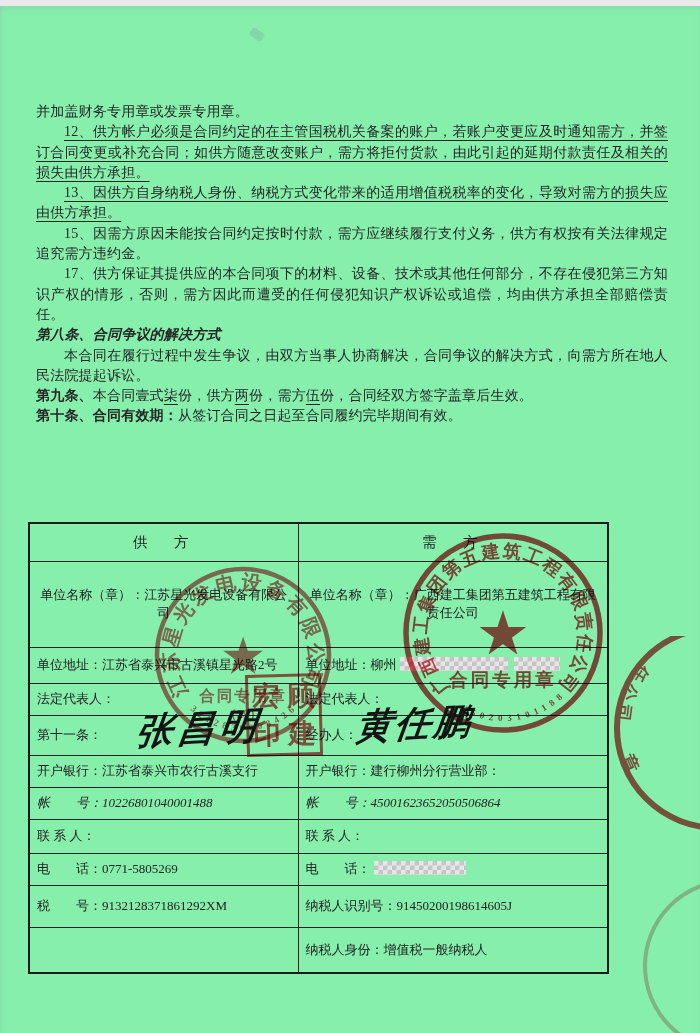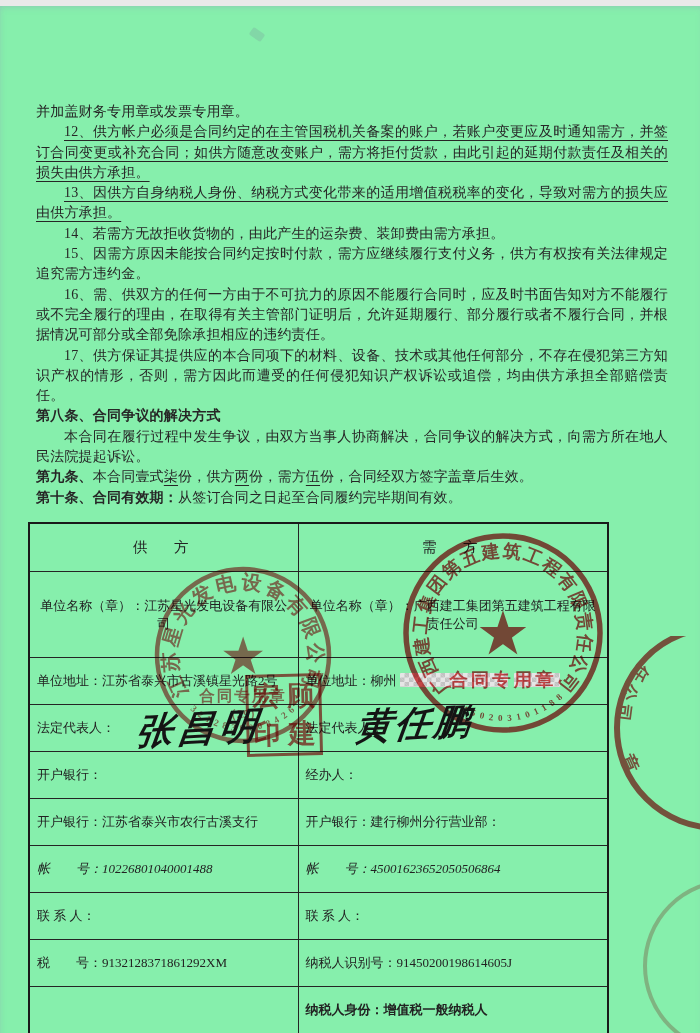--- a/index.html
+++ b/index.html
@@ -7,35 +7,35 @@
     position:relative;width:700px;height:1033px;margin:6px auto;
     background:#86efac;overflow:hidden;
     font-family:"Liberation Serif","DejaVu Serif",serif;color:#262626;
     box-shadow:inset 0 4px 7px -4px rgba(150,165,190,.55), inset 4px 0 7px -5px rgba(150,165,190,.35);
   }
   
   .doc-body{position:absolute;left:36px;top:96px;width:632px;font-size:14px;line-height:20.3px;text-align:justify;letter-spacing:.2px;}
   .doc-body p{margin:0;}
   .ind{text-indent:2em;}
   .ul{text-decoration:underline;text-underline-offset:4px;text-decoration-thickness:1px;}
-  .bold{font-weight:bold;}
+  .bold{font-weight:bold;font-style:italic;}
   .doc-body u{text-underline-offset:4px;text-decoration-thickness:1px;}
   .c10{margin-top:7px;}
   .c11{margin-top:8px;padding-left:9px;}
   
   table.parties{
     position:absolute;left:28px;top:516px;width:579px;table-layout:fixed;
     border-collapse:collapse;border:2.2px solid #1a1a1a;font-size:13px;color:#222;
   }
-  table.parties td{border:1.6px solid #242424;vertical-align:middle;padding:14px 7px;overflow:hidden;}
+  table.parties td{border:1.6px solid #242424;vertical-align:middle;padding:4px 7px;overflow:hidden;}
   td.th{text-align:center;letter-spacing:6px;font-size:14.5px;}
   tr.r-head{height:38px;}  tr.r-name{height:86px;text-align:center;}  tr.r-addr{height:36px;}
   tr.r-legal{height:32px;} tr.r-agent{height:40px;} tr.r-bank{height:32px;}
   tr.r-acct{height:32px;font-style:italic;}  tr.r-contact{height:34px;} tr.r-phone{height:32px;}
-  tr.r-tax{height:42px;}   tr.r-status{height:39px;font-weight:bold;}
+  tr.r-tax{height:42px;}   tr.r-status{height:46px;}
   
   .mosaic{display:inline-block;vertical-align:-2px;height:14px;border-radius:1px;
     background-image:
       linear-gradient(45deg,#c3c3c3 25%,transparent 25%,transparent 75%,#c3c3c3 75%),
       linear-gradient(45deg,#c3c3c3 25%,#e6e6e6 25%,#e6e6e6 75%,#c3c3c3 75%);
     background-size:9px 9px;background-position:0 0,4.5px 4.5px;}
   .m-addr1{width:108px;margin-left:3px;} .m-addr2{width:46px;margin-left:6px;} .m-phone{width:92px;margin-left:3px;}
   
   .seal{position:absolute;mix-blend-mode:multiply;pointer-events:none;}
   .seal text{fill:#d5393b;font-weight:bold;font-family:"Liberation Serif","DejaVu Serif",serif;}
@@ -65,23 +65,21 @@
 <body>
 
 <div class="page">
 
   <div class="smudge"></div>
 
   <div class="doc-body">
     <p>并加盖财务专用章或发票专用章。</p>
     <p class="ind ul">12、供方帐户必须是合同约定的在主管国税机关备案的账户，若账户变更应及时通知需方，并签订合同变更或补充合同；如供方随意改变账户，需方将拒付货款，由此引起的延期付款责任及相关的损失由供方承担。</p>
     <p class="ind ul">13、因供方自身纳税人身份、纳税方式变化带来的适用增值税税率的变化，导致对需方的损失应由供方承担。</p>
-    <p class="ind">14、若需方无故拒收货物的，由此产生的运杂费、装卸费由需方承担。</p>
     <p class="ind">15、因需方原因未能按合同约定按时付款，需方应继续履行支付义务，供方有权按有关法律规定追究需方违约金。</p>
-    <p class="ind">16、需、供双方的任何一方由于不可抗力的原因不能履行合同时，应及时书面告知对方不能履行或不完全履行的理由，在取得有关主管部门证明后，允许延期履行、部分履行或者不履行合同，并根据情况可部分或全部免除承担相应的违约责任。</p>
     <p class="ind">17、供方保证其提供应的本合同项下的材料、设备、技术或其他任何部分，不存在侵犯第三方知识产权的情形，否则，需方因此而遭受的任何侵犯知识产权诉讼或追偿，均由供方承担全部赔偿责任。</p>
     <p class="bold">第八条、合同争议的解决方式</p>
     <p class="ind">本合同在履行过程中发生争议，由双方当事人协商解决，合同争议的解决方式，向需方所在地人民法院提起诉讼。</p>
     <p><b>第九条、</b><span>本合同壹式</span><u>柒</u><span>份，供方</span><u>两</u><span>份，需方</span><u>伍</u><span>份，合同经双方签字盖章后生效。</span></p>
     <p class="c10"><b>第十条、</b><b>合同有效期：</b><span>从签订合同之日起至合同履约完毕期间有效。</span></p>
   </div>
 
   <table class="parties">
     <colgroup>
         <col style="width:269px">
@@ -98,34 +96,38 @@
     </tr>
     <tr class="r-addr">
       <td>单位地址：江苏省泰兴市古溪镇星光路2号</td>
       <td><span>单位地址：柳州</span><span class="mosaic m-addr1"></span><span class="mosaic m-addr2"></span></td>
     </tr>
     <tr class="r-legal">
       <td>法定代表人：</td>
       <td>法定代表人：</td>
     </tr>
     <tr class="r-agent">
-      <td>开户银行：</td>
+      <td>第十一条：</td>
       <td>经办人：</td>
     </tr>
     <tr class="r-bank">
       <td>开户银行：江苏省泰兴市农行古溪支行</td>
       <td>开户银行：建行柳州分行营业部：</td>
     </tr>
     <tr class="r-acct">
       <td>帐　　号：10226801040001488</td>
       <td>帐　　号：45001623652050506864</td>
     </tr>
     <tr class="r-contact">
       <td>联 系 人：</td>
       <td>联 系 人：</td>
+    </tr>
+    <tr class="r-phone">
+      <td>电　　话：0771-5805269</td>
+      <td><span>电　　话：</span><span class="mosaic m-phone"></span></td>
     </tr>
     <tr class="r-tax">
       <td>税　　号：9132128371861292XM</td>
       <td>纳税人识别号：91450200198614605J</td>
     </tr>
     <tr class="r-status">
       <td></td>
       <td>纳税人身份：增值税一般纳税人</td>
     </tr>
   </tbody>

